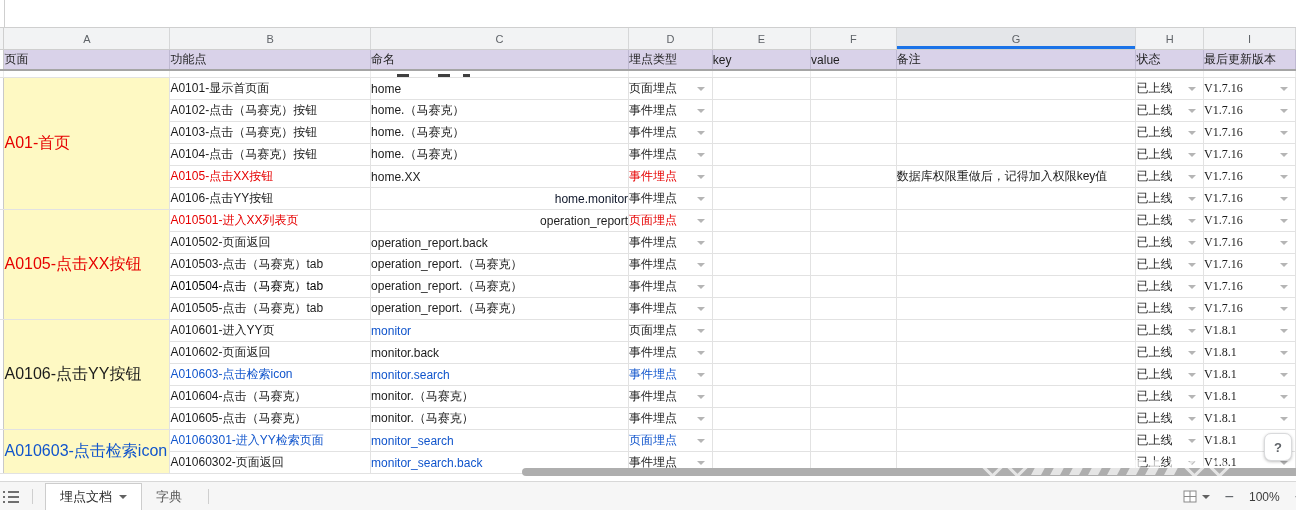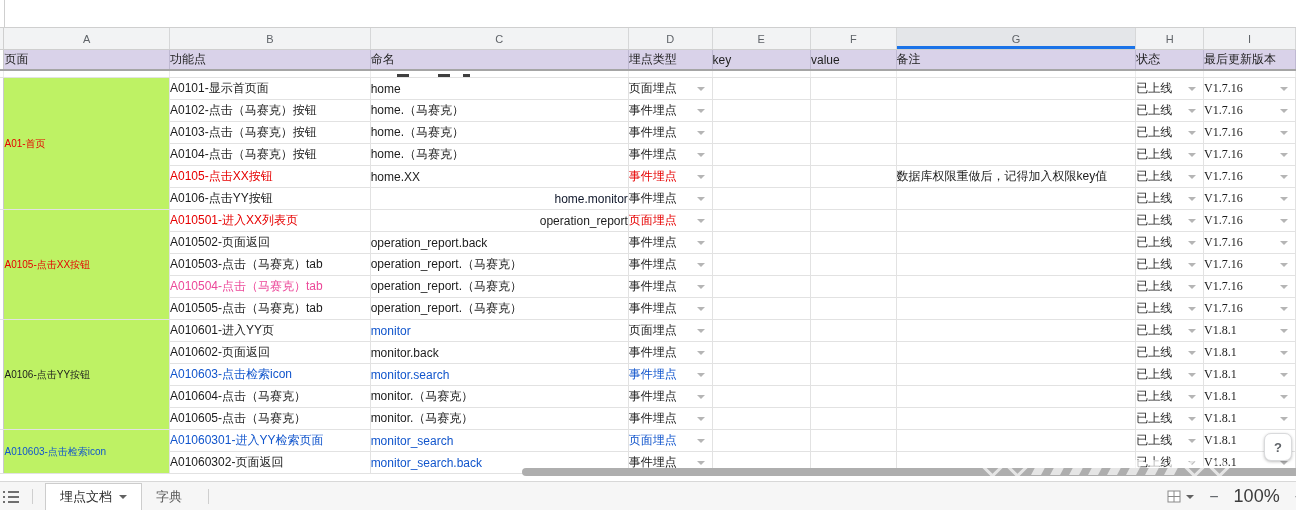--- a/index.html
+++ b/index.html
@@ -20,22 +20,22 @@
   .strip{background:#fff;border-right:1px solid #c9c9c9;border-bottom:1px solid #e2e2e2;}
   .hstrip{border-bottom:2px solid #a5a5a5;}
   tr.partial td{height:6px;border-bottom:1px solid #e2e2e2;border-right:1px solid #ececec;background:#fff;
                 vertical-align:bottom;line-height:0;}
   .mk{display:inline-block;height:3px;background:#3f3f3f;vertical-align:bottom;}
   .mk.m1{margin-left:26px;width:12px;}
   .mk.m2{margin-left:29px;width:12px;}
   .mk.m3{margin-left:13px;width:7px;}
   td.c{height:21px;border-right:1px solid #e2e2e2;border-bottom:1px solid #e2e2e2;
        font-size:12px;color:#1c1c1c;padding-left:5px;background:#fff;}
-  td.gcell{border-right:1px solid #e2e2e2;border-bottom:1px solid #e2e2e2;font-size:10px;
-           padding-left:4px;background:#bef264;vertical-align:middle;}
+  td.gcell{border-right:1px solid #e2e2e2;border-bottom:1px solid #e2e2e2;font-size:16px;
+           padding-left:4px;background:#fef9c3;vertical-align:middle;}
   td.dd-cell{position:relative;padding-right:18px;font-family:Liberation Serif, serif;}
   .dd{position:absolute;right:7px;top:9px;width:0;height:0;
       border-left:4px solid transparent;border-right:4px solid transparent;border-top:4px solid #b5b5b5;}
   
   .hscroll{position:absolute;left:522px;top:468px;width:774px;height:8px;background:#aeaeae;
            border-radius:4px 0 0 4px;z-index:5;}
   
   .wm{position:absolute;left:985px;top:452px;width:311px;height:30px;z-index:6;pointer-events:none;opacity:.8;}
   .wm i{display:inline-block;width:10px;height:15px;background:rgba(255,255,255,.85);
         transform:skewX(-28deg);margin:8px 9px 0 0;}
@@ -54,21 +54,21 @@
   .sheetlist i:nth-child(1){top:0;} .sheetlist i:nth-child(2){top:5px;} .sheetlist i:nth-child(3){top:10px;}
   .sheetlist b{position:absolute;left:0;width:2px;height:2px;background:#6f6f6f;}
   .sheetlist b:nth-child(4){top:0;} .sheetlist b:nth-child(5){top:5px;} .sheetlist b:nth-child(6){top:10px;}
   .vdiv{width:1px;height:15px;background:#cfcfcf;margin:0 12px;}
   .tab{font-size:13px;color:#5b5b5b;padding:0 14px;height:100%;display:flex;align-items:center;gap:7px;}
   .tab.active{background:#fff;border:1px solid #cdcdcd;height:26px;color:#2e2e2e;}
   .caret{width:0;height:0;border-left:4px solid transparent;border-right:4px solid transparent;
          border-top:4px solid #616161;}
   .rightctl{margin-left:auto;display:flex;align-items:center;gap:15px;margin-right:-8px;color:#5f6368;}
   .zoomsign{font-size:16px;line-height:1;color:#5f6368;}
-  .zoomlvl{font-size:18px;color:#3c3c3c;}
+  .zoomlvl{font-size:12px;color:#3c3c3c;}
   .gicon{display:flex;align-items:center;gap:4px;}
 </style>
 </head>
 <body>
 
 <div class="stage">
 
   <div class="topstrip"></div>
 
   <table class="grid">
@@ -209,21 +209,21 @@
           <td class="c" style="color: rgb(28, 28, 28);">A010503-点击（马赛克）tab</td>
           <td class="c" style="color: rgb(28, 28, 28);">operation_report.（马赛克）</td>
           <td class="c dd-cell" style="color: rgb(28, 28, 28);">事件埋点<span class="dd"></span></td>
           <td class="c" style="color: rgb(28, 28, 28);"></td>
           <td class="c" style="color: rgb(28, 28, 28);"></td>
           <td class="c" style="color: rgb(28, 28, 28);"></td>
           <td class="c dd-cell" style="color: rgb(28, 28, 28);">已上线<span class="dd"></span></td>
           <td class="c dd-cell" style="color: rgb(28, 28, 28);">V1.7.16<span class="dd"></span></td>
         </tr>
         <tr>
-          <td class="c" style="color: #ec4899; margin-top: 24px;">A010504-点击（马赛克）tab</td>
+          <td class="c" style="color: #000000; margin-top: 24px;">A010504-点击（马赛克）tab</td>
           <td class="c" style="color: rgb(28, 28, 28);">operation_report.（马赛克）</td>
           <td class="c dd-cell" style="color: rgb(28, 28, 28);">事件埋点<span class="dd"></span></td>
           <td class="c" style="color: rgb(28, 28, 28);"></td>
           <td class="c" style="color: rgb(28, 28, 28);"></td>
           <td class="c" style="color: rgb(28, 28, 28);"></td>
           <td class="c dd-cell" style="color: rgb(28, 28, 28);">已上线<span class="dd"></span></td>
           <td class="c dd-cell" style="color: rgb(28, 28, 28);">V1.7.16<span class="dd"></span></td>
         </tr>
         <tr>
           <td class="c" style="color: rgb(28, 28, 28);">A010505-点击（马赛克）tab</td>

